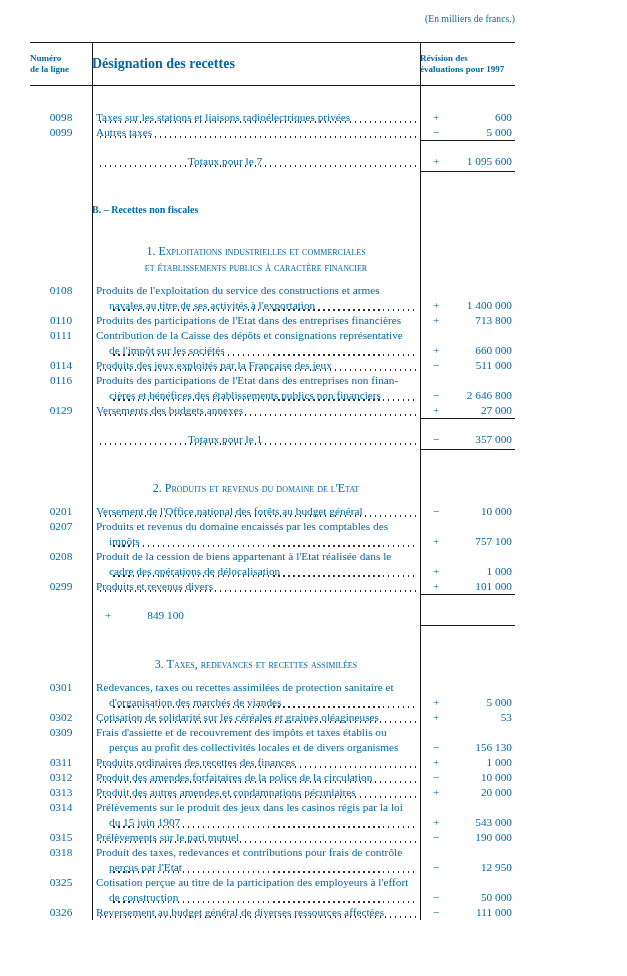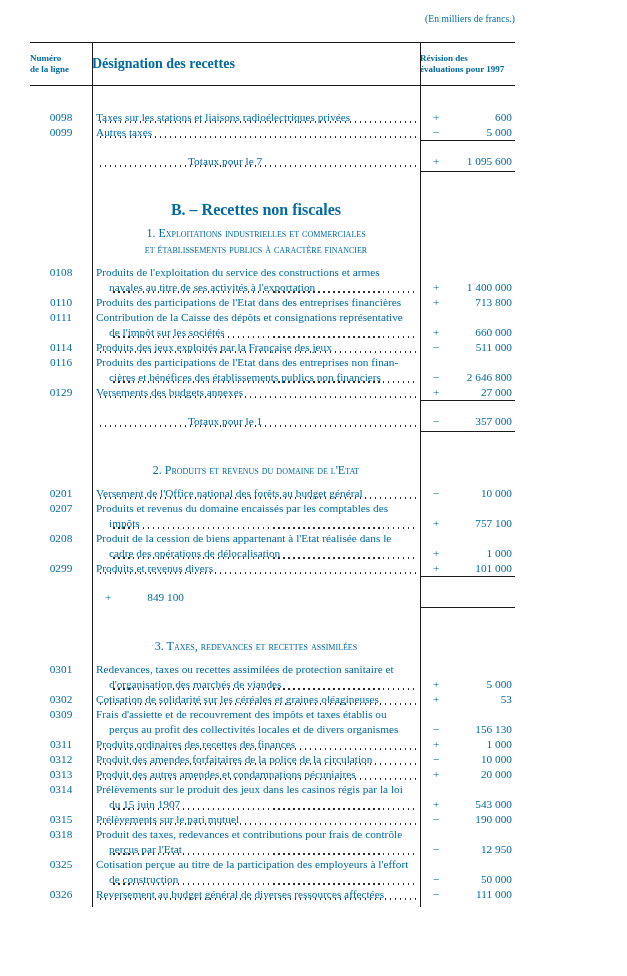--- a/index.html
+++ b/index.html
@@ -50,28 +50,28 @@
     content:""; position:absolute; left:0; right:0; bottom:2.5px; height:1.5px;
     background-image:repeating-linear-gradient(90deg,#2b2b2b 0 1.5px,transparent 1.5px 5px);
   }
 
   .amt-rule { height:0; border-top:1px solid #1b1b1b; width:95px; margin-left:390px; }
 
   .total-row { margin:13px 0 2px;align-items:flex-end; }
   .total-label { margin-left:92px; white-space:nowrap; }
 
   .heading-b {
-    margin:30px 0 0 62px; width:328px; text-align:center;
-    font-weight:bold; font-size:16px; line-height:16px;
+    margin:30px 0 0 62px; width:328px; text-align:left;
+    font-weight:bold; font-size:10px; line-height:16px;
   }
   .section-head {
     margin:30px 0 8px 62px; width:328px; text-align:center;
     font-variant:small-caps; font-size:12px; line-height:16px;
   }
-  .heading-b + .section-head { margin-top:7px; }
+  .heading-b + .section-head { margin-top:25px; }
 </style>
 </head>
 <body>
 
 <div class="page">
   <div class="unit-note">(En milliers de francs.)</div>
 
   <div class="table-frame">
     <div class="vline v1"></div>
     <div class="vline v2"></div>

